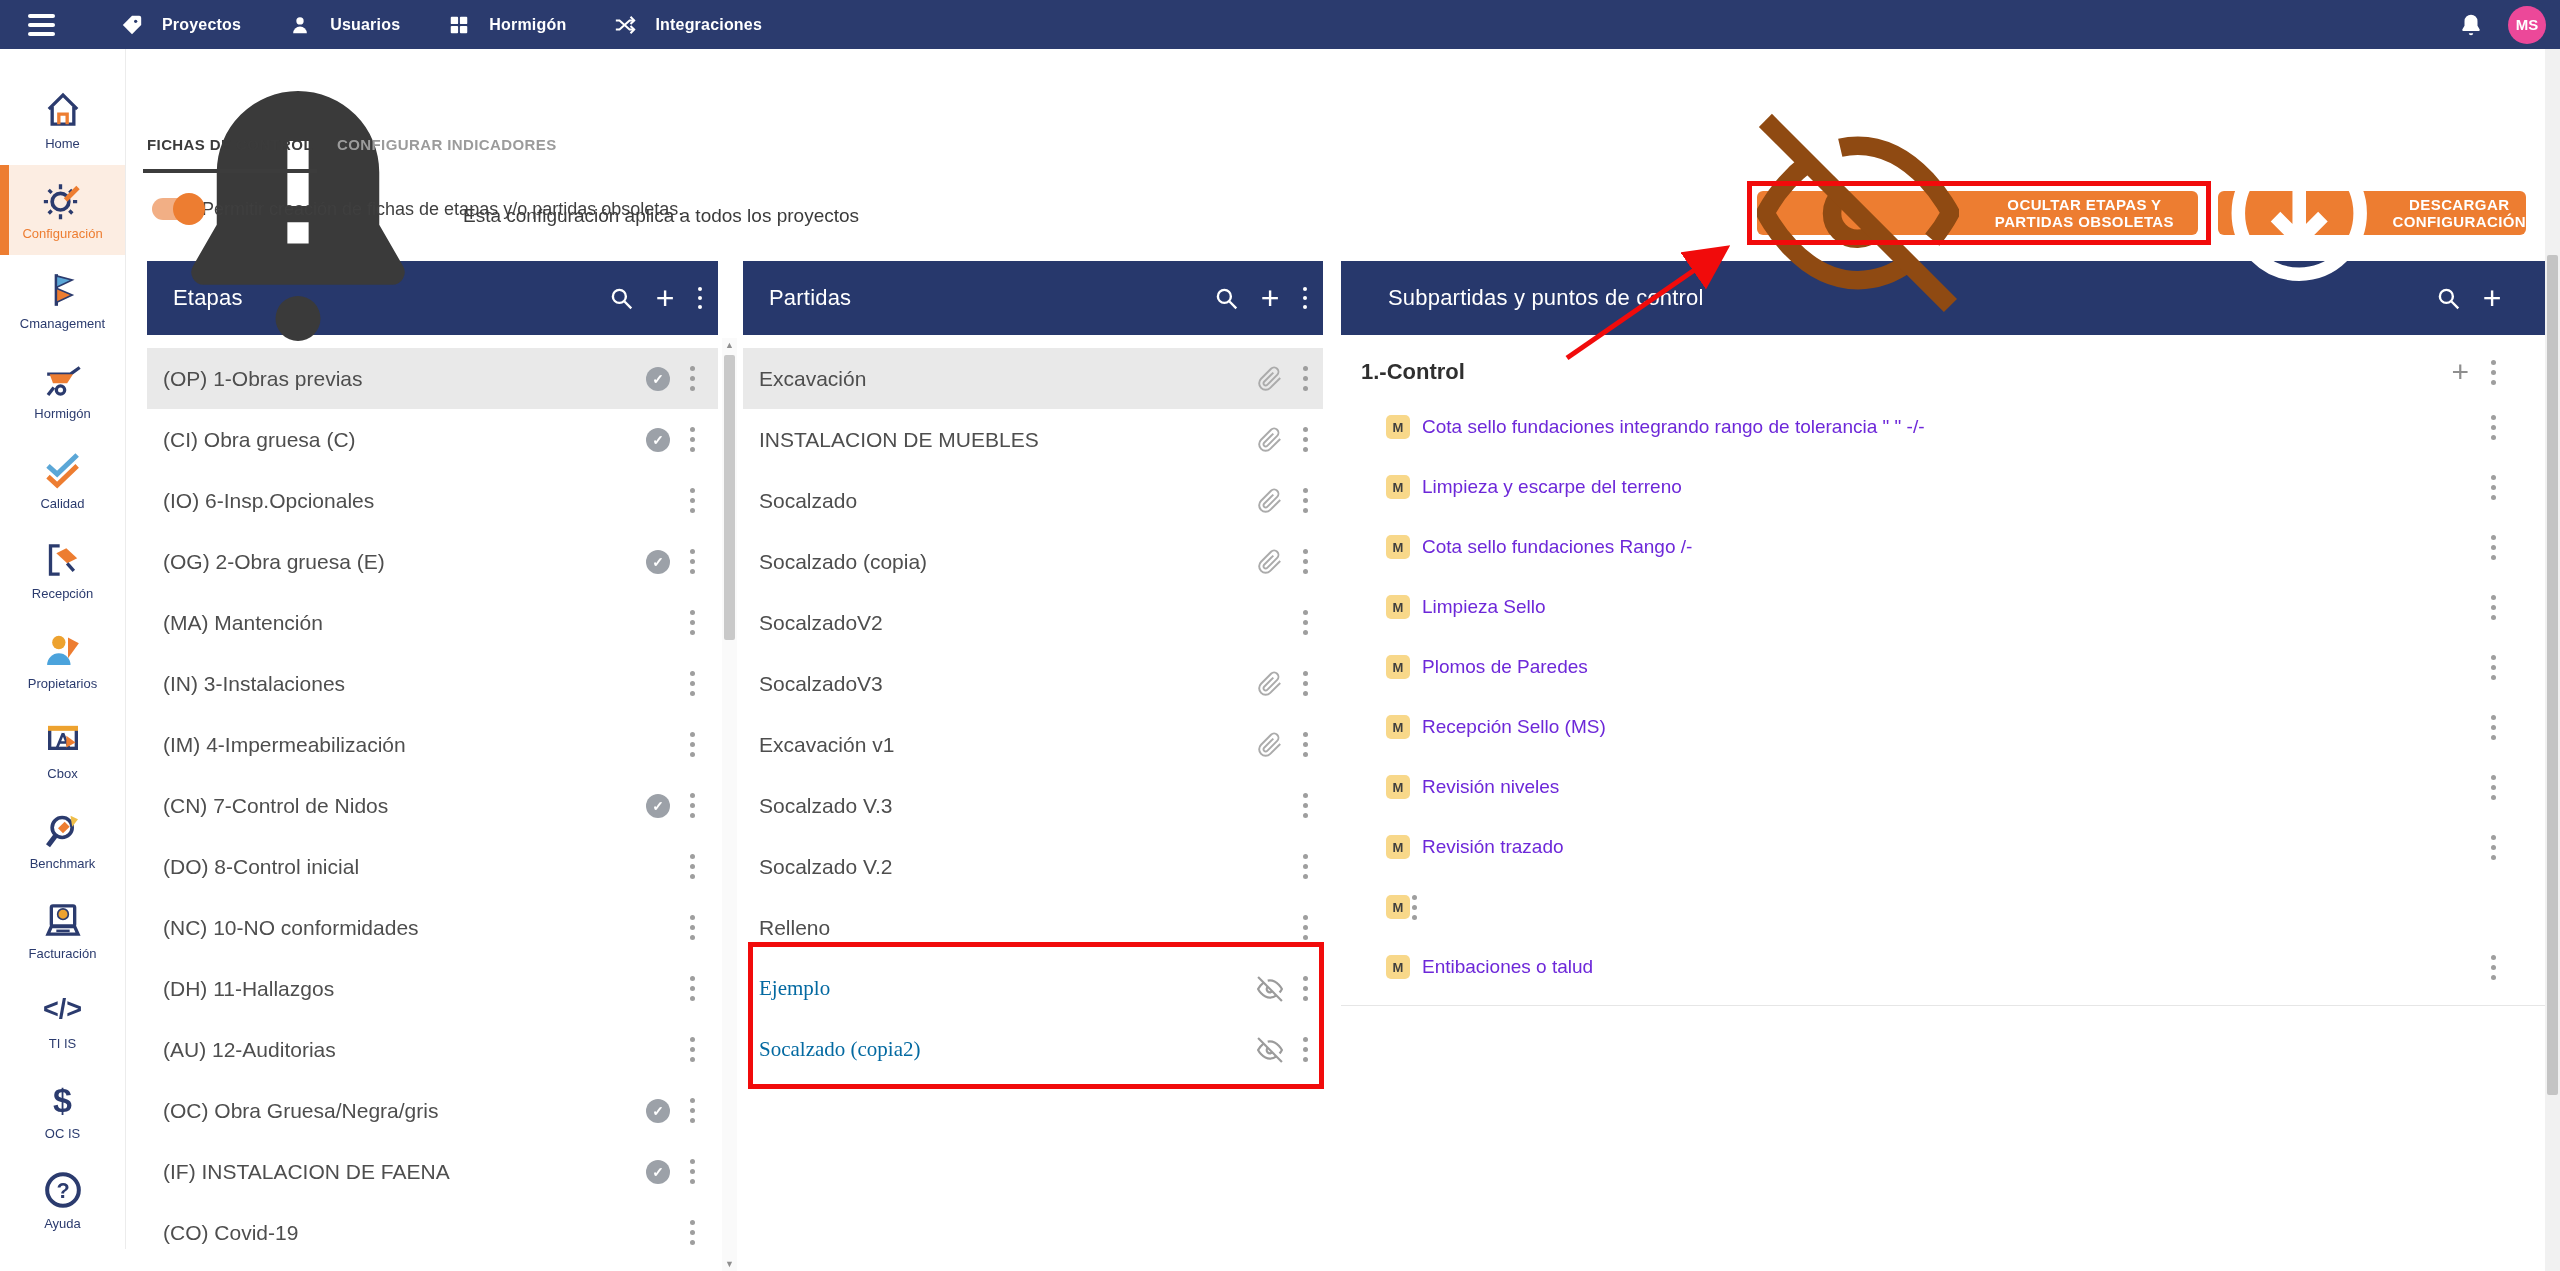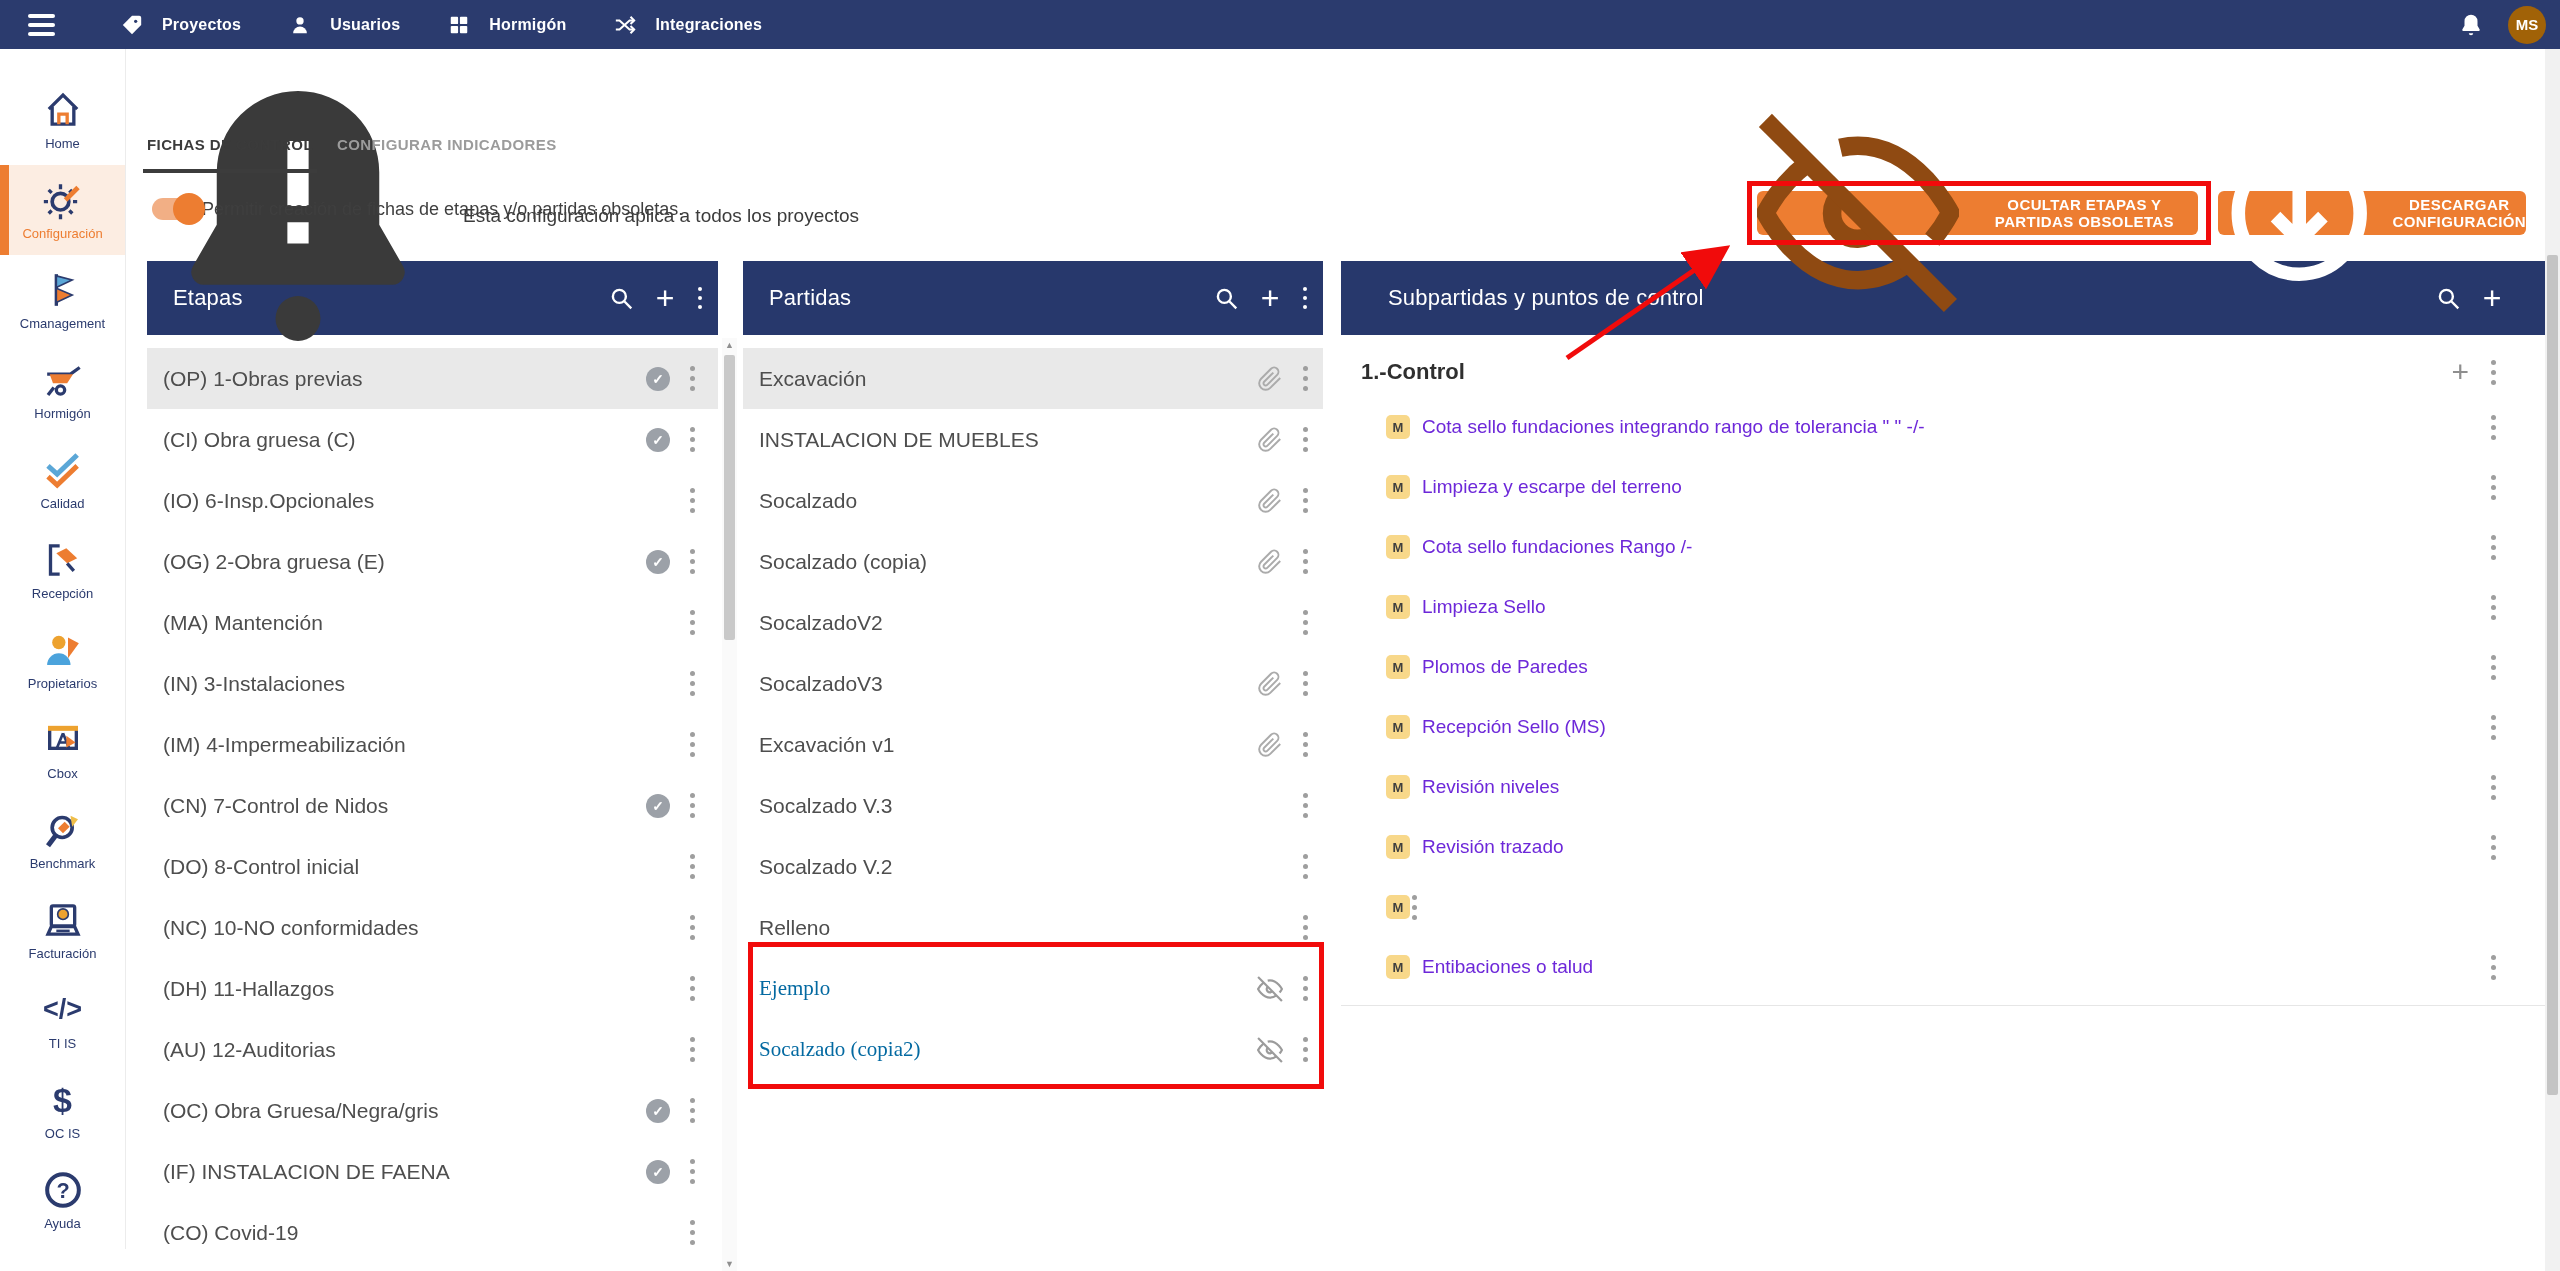--- a/index.html
+++ b/index.html
@@ -12,21 +12,21 @@
             display:flex; align-items:center; color:#fff; z-index:30; }
   .hamburger { margin-left:28px; display:flex; flex-direction:column; gap:5px; cursor:pointer; }
   .hamburger i { display:block; width:27px; height:4px; background:#fff; border-radius:2px; }
   .top-menu { display:flex; align-items:center; gap:48px; margin-left:66px; }
   .top-menu-item { display:flex; align-items:center; gap:19px; font-size:16px; font-weight:600; letter-spacing:.2px; cursor:pointer; }
   .top-menu-item .t-icon { width:22px; height:22px; display:flex; }
   .top-menu-item .t-icon svg { width:100%; height:100%; }
   .topbar-right { margin-left:auto; display:flex; align-items:center; gap:24px; margin-right:14px; }
   .bell-btn { width:26px; height:26px; display:flex; }
   .bell-btn svg { width:100%; height:100%; }
-  .avatar { width:38px; height:38px; border-radius:50%; background:#a16207; color:#fff;
+  .avatar { width:38px; height:38px; border-radius:50%; background:#ec4899; color:#fff;
             display:flex; align-items:center; justify-content:center; font-size:15px; font-weight:bold; }
 
   
   .sidebar { position:absolute; left:0; top:49px; width:126px; height:1200px; background:#fff;
              border-right:1px solid #ECECEC; padding-top:26px; z-index:20; }
   .side-item { height:90px; display:flex; flex-direction:column; align-items:center; justify-content:center;
                gap:7px; cursor:pointer; position:relative; }
   .side-icon { width:40px; height:40px; display:flex; align-items:center; justify-content:center; }
   .side-icon svg { width:38px; height:38px; }
   .side-label { font-size:13px; color:#2B3B6E; text-align:center; line-height:1.05; }

